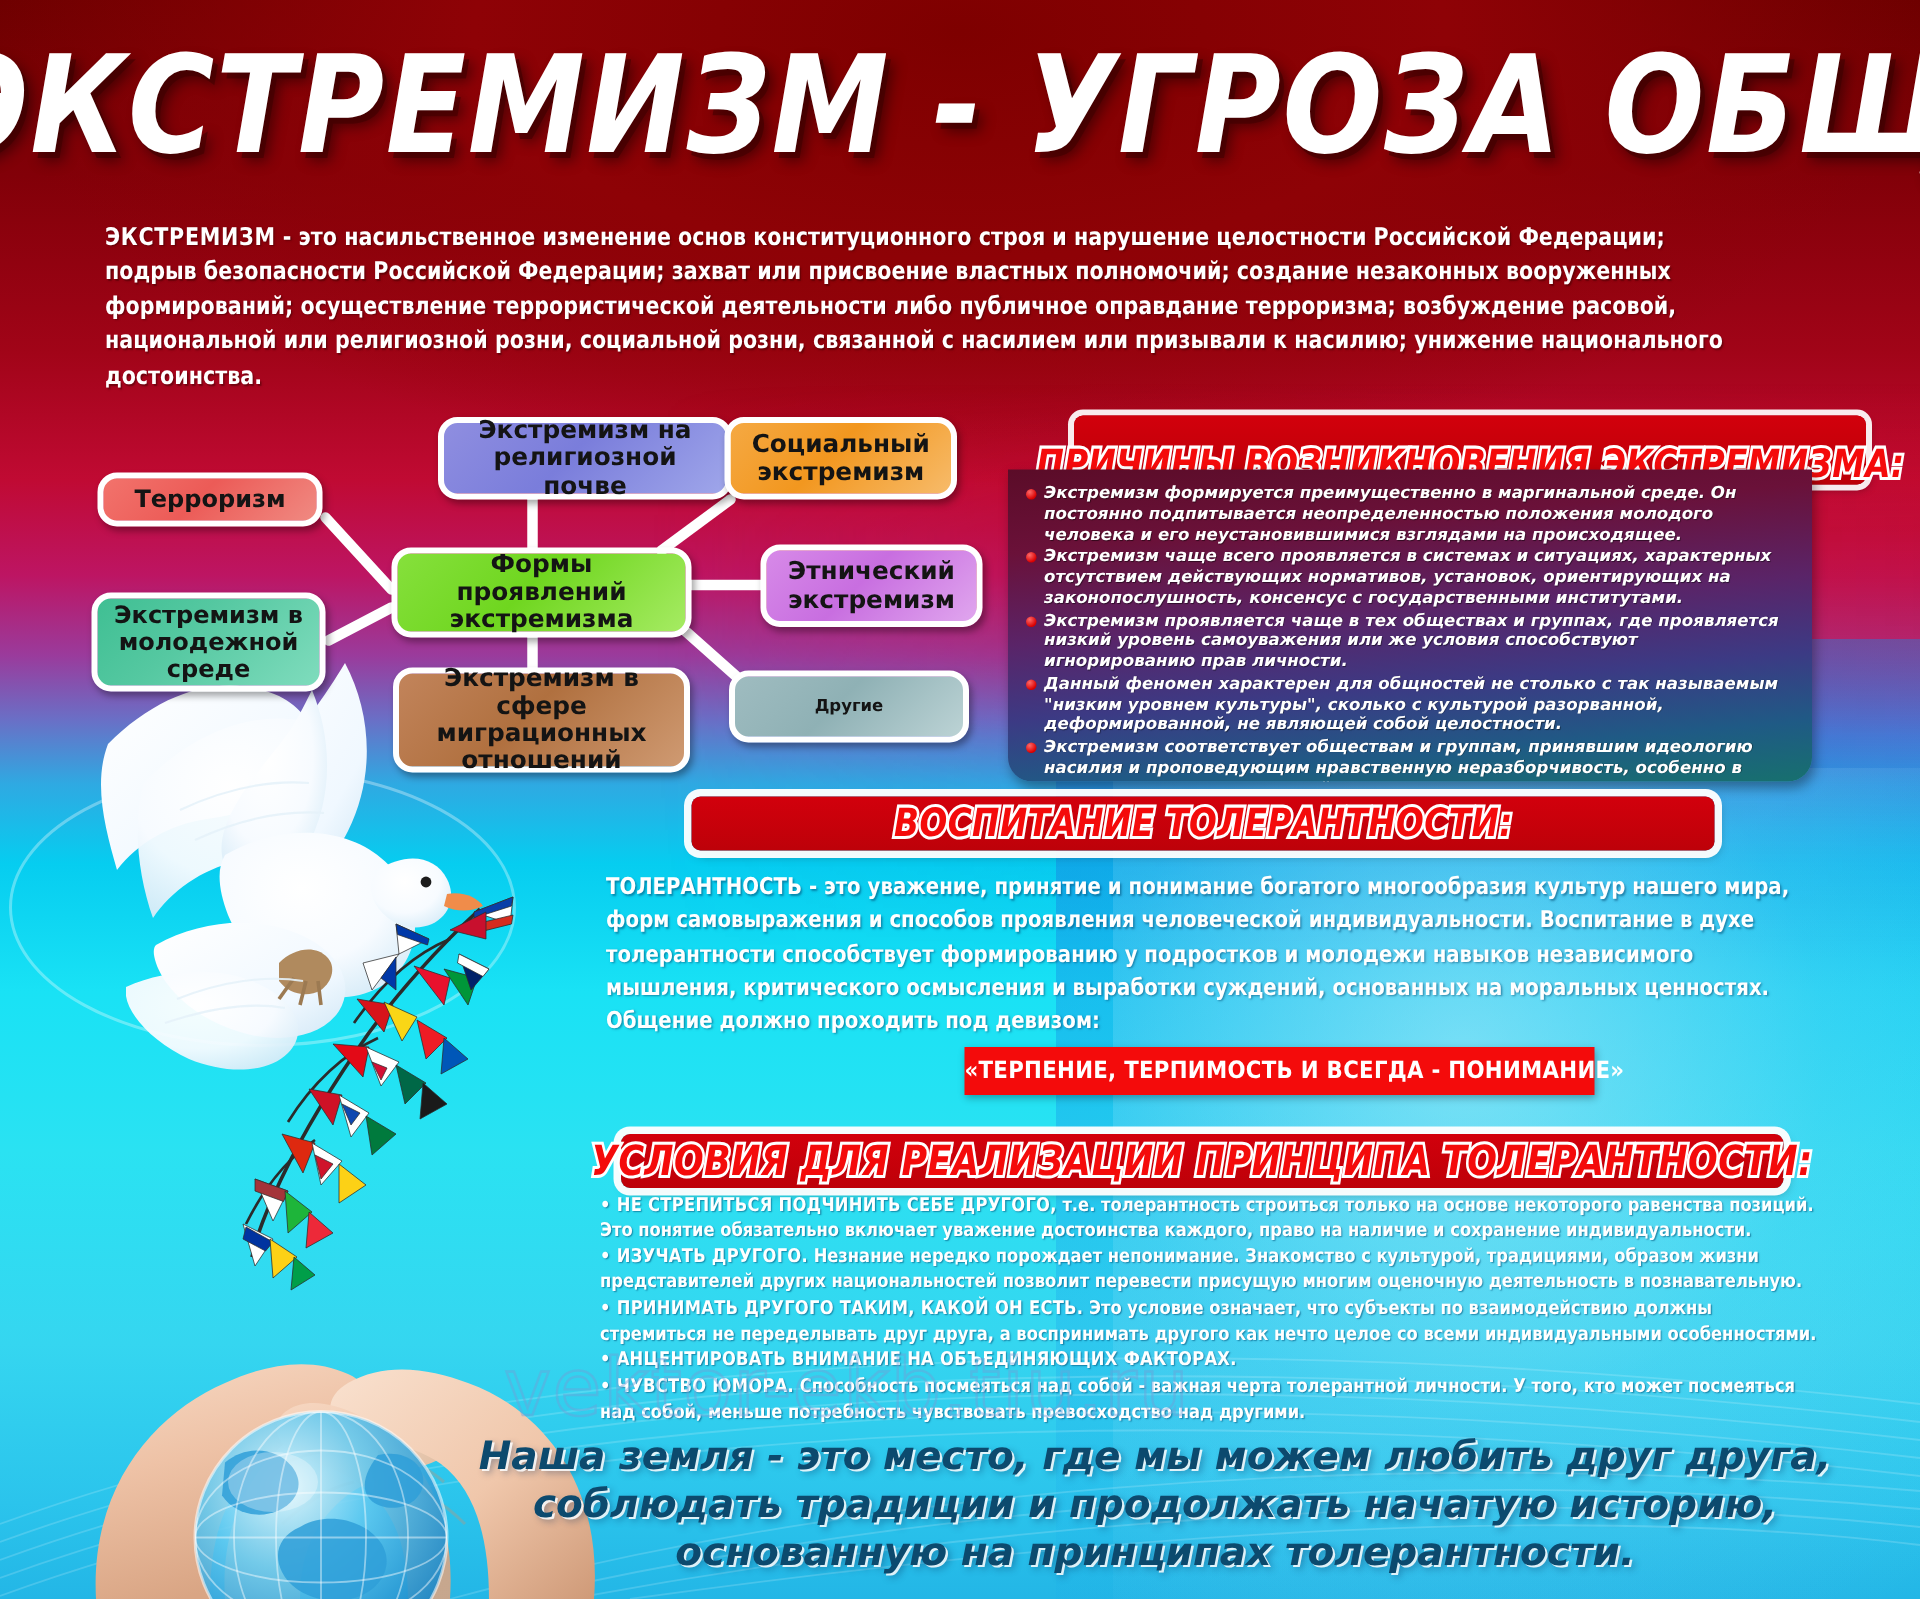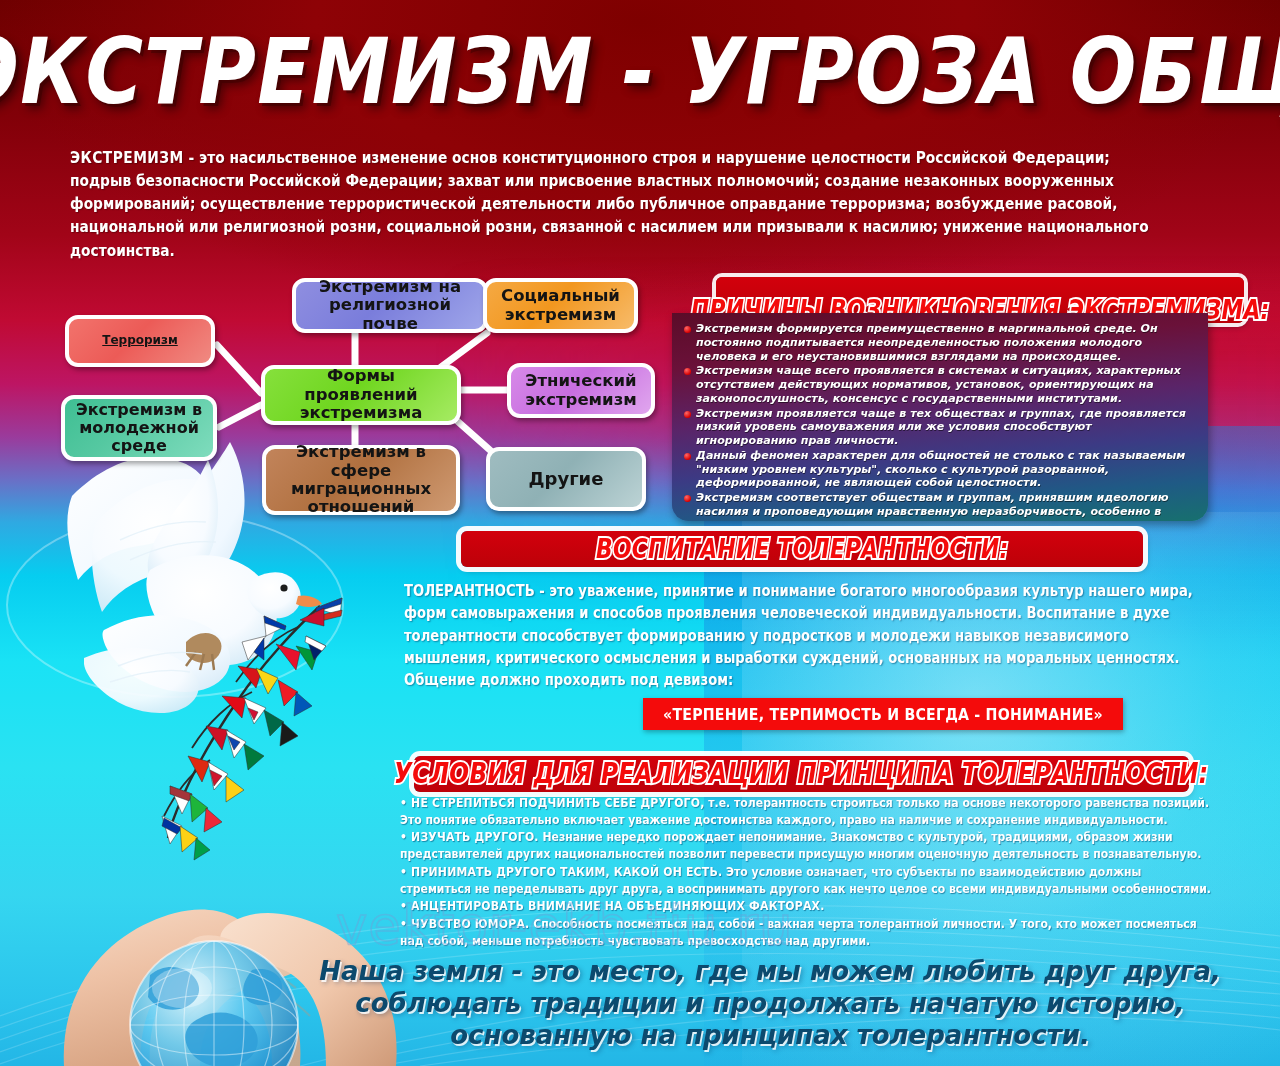--- a/index.html
+++ b/index.html
@@ -88,35 +88,35 @@
     position:absolute;
     border-radius:13px;
     border:4px solid #ffffff;
     display:flex; align-items:center; justify-content:center; text-align:center;
     font-family:"DejaVu Sans", sans-serif;
     font-weight:bold; color:#141414;
     box-shadow:2px 3px 5px rgba(0,0,0,.35);
     line-height:1.12;
     padding:2px 6px;
   }
-  #n-terror      { left:10px;  top:40px;  width:150px; height:52px;  font-size:12px;
-                   background:linear-gradient(135deg,#f2736c 0%,#ec5b57 45%,#f08a82 100%);text-decoration:underline; }
+  #n-terror      { left:10px;  top:40px;  width:150px; height:36px;  font-size:16px;
+                   background:linear-gradient(135deg,#f2736c 0%,#ec5b57 45%,#f08a82 100%); }
   #n-youth       { left:6px;   top:120px; width:156px; height:66px;  font-size:16px;
                    background:linear-gradient(135deg,#3fbf93 0%,#55c8a1 40%,#7fdcbd 100%); }
   #n-religious   { left:205px; top:3px;   width:196px; height:55px;  font-size:16.5px;
                    background:linear-gradient(135deg,#8f8ee0 0%,#7a7ddb 45%,#9fa6ea 100%);margin-left:32px; }
   #n-social      { left:428px; top:3px;   width:155px; height:55px;  font-size:16.5px;
                    background:linear-gradient(135deg,#f5a943 0%,#f2971f 45%,#f7bb6a 100%); }
   #n-center      { left:206px; top:90px;  width:200px; height:60px;  font-size:16.5px;
                    background:linear-gradient(135deg,#86e03c 0%,#6fd61f 45%,#a6eb63 100%); }
   #n-ethnic      { left:452px; top:88px;  width:148px; height:55px;  font-size:16.5px;
                    background:linear-gradient(135deg,#d78ae8 0%,#c86ee0 45%,#e0a6ee 100%); }
   #n-migration   { left:207px; top:170px; width:198px; height:70px;  font-size:16.5px;
                    background:linear-gradient(135deg,#c2845b 0%,#b0703f 45%,#cf9a72 100%); }
-  #n-other       { left:431px; top:172px; width:160px; height:64px;  font-size:18px;
+  #n-other       { left:431px; top:172px; width:160px; height:48px;  font-size:11px;
                    background:linear-gradient(135deg,#9fbcc0 0%,#8fb1b5 45%,#bcd3d5 100%); }
 
   
   .causes-head {
     position:absolute; left:716px; top:277px; width:528px; height:46px;
     background:linear-gradient(180deg,#d2000c 0%,#bb0008 100%);
     border-radius:6px;
     box-shadow:0 0 0 4px rgba(255,255,255,.92), 2px 3px 6px rgba(0,0,0,.4);
     display:flex; align-items:flex-end; justify-content:center;
   }
@@ -167,23 +167,23 @@
     position:absolute; left:404px; top:580px; width:840px;
     color:#ffffff; font-size:15.4px; line-height:1.45;
     font-family:"DejaVu Sans Condensed","DejaVu Sans", sans-serif; font-weight:600;
     transform:scaleX(.95); transform-origin:left top;
     text-shadow:1px 1px 1.5px rgba(0,70,110,.55);
   }
   .tol-body b { font-weight:bold; }
 
   
   .motto {
-    position:absolute; left:643px; top:698px; width:480px; height:32px;
+    position:absolute; left:643px; top:698px; width:420px; height:32px;
     background:#f40b0b;
-    display:flex; align-items:center; justify-content:center;
+    display:flex; align-items:center; justify-content:flex-start;
     box-shadow:1px 2px 5px rgba(0,0,0,.3);
   }
   .motto span {
     color:#ffffff; font-family:"DejaVu Sans", sans-serif; font-weight:bold;
     font-size:14.2px; letter-spacing:.2px; white-space:nowrap;
     transform:scaleY(1.12);
   }
 
   
   .cond {

